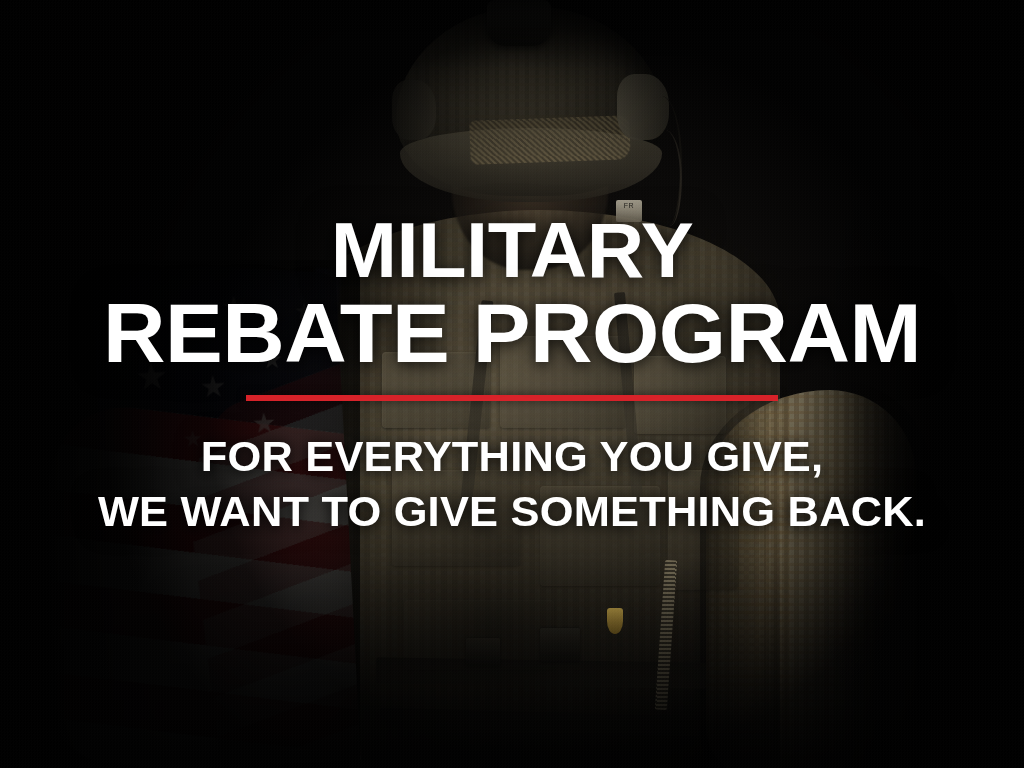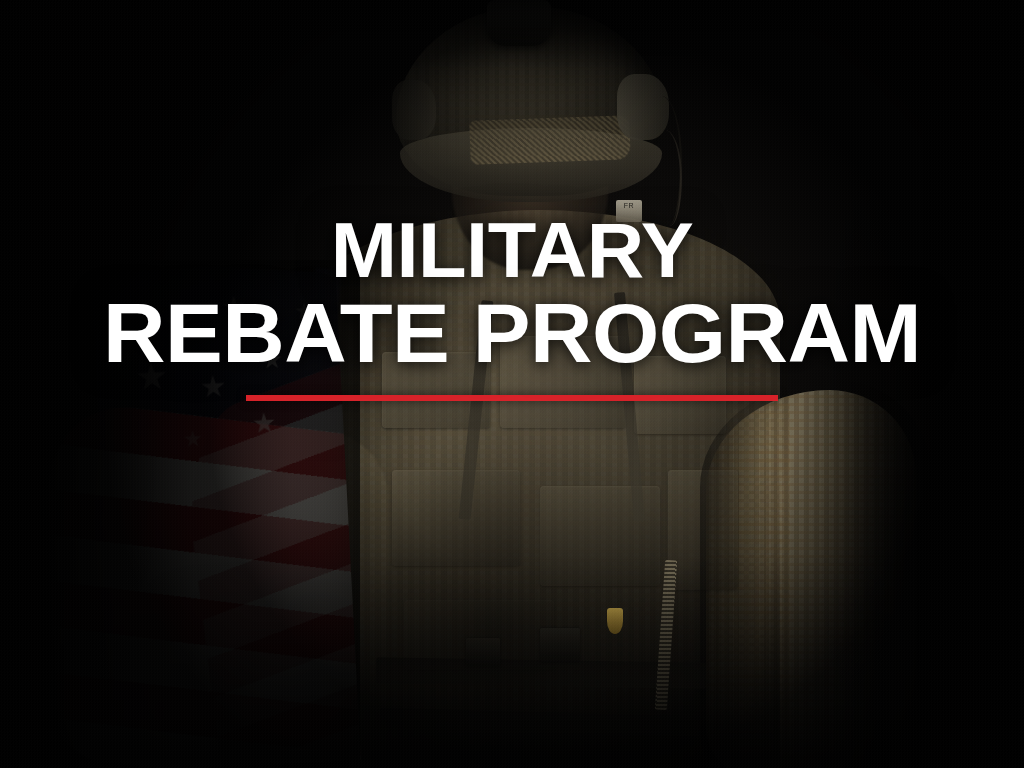--- a/index.html
+++ b/index.html
@@ -398,15 +398,19 @@
 
   <div class="overlay">
 
     <div class="title-block">
       <div class="title-line title-line-1">MILITARY</div>
       <div class="title-line title-line-2">REBATE PROGRAM</div>
     </div>
 
     <div class="divider" style="background: rgb(216, 35, 42);"></div>
 
+    <div class="sub-block">
+      <div class="sub-line">FOR EVERYTHING YOU GIVE,</div>
+      <div class="sub-line">WE WANT TO GIVE SOMETHING BACK.</div>
+    </div>
 
   </div>
 </div>
 
 </body></html>

